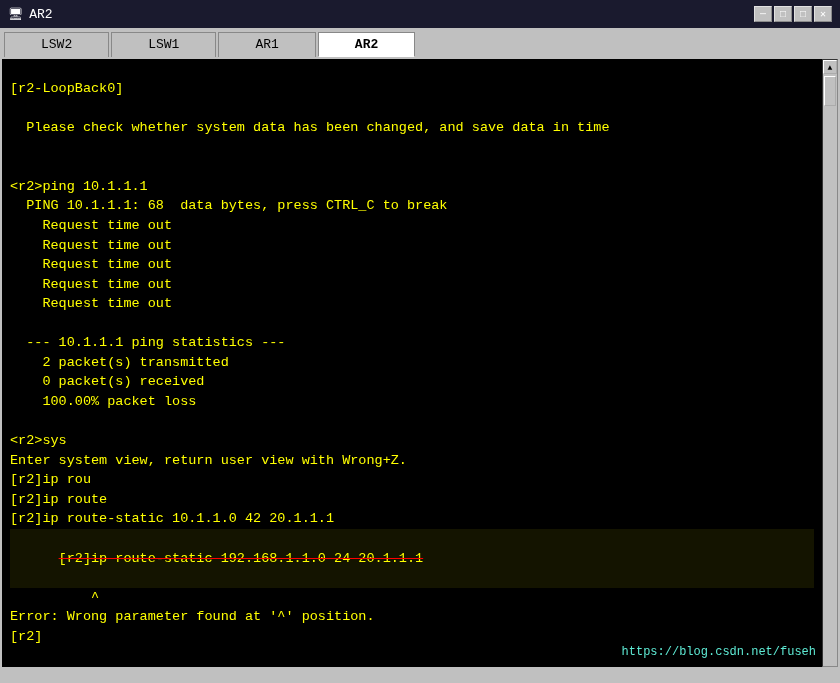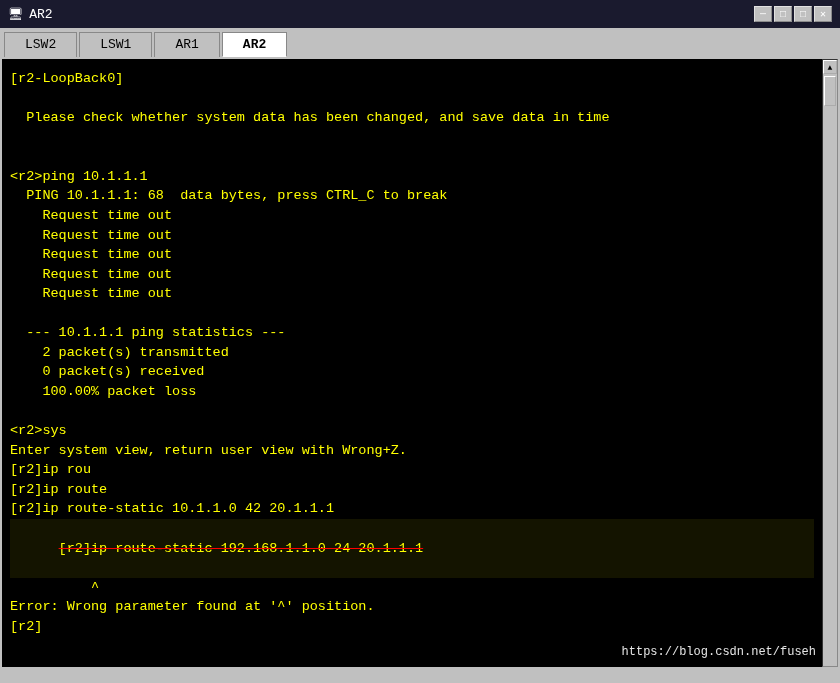--- a/index.html
+++ b/index.html
@@ -25,21 +25,21 @@
       cursor: pointer;
     }
 
     .tab-bar {
       display: flex;
       background: #c0c0c0;
       padding: 4px 4px 0;
       gap: 2px;
     }
     .tab {
-      padding: 4px 20px;
+      padding: 4px 36px;
       background: #c0c0c0;
       border: 1px solid #888;
       border-bottom: none;
       cursor: pointer;
       font-size: 13px;
       font-family: 'Courier New', Courier, monospace;
     }
     .tab.active {
       background: #fff;
       border-bottom: 1px solid #fff;
@@ -49,21 +49,21 @@
     .terminal-wrapper {
       display: flex;
       background: #c0c0c0;
       padding: 2px;
     }
     .terminal {
       background: #000;
       color: #ffff00;
       font-size: 13.5px;
       font-family: 'Courier New', Courier, monospace;
-      padding: 10px 8px;
+      padding: 20px 8px;
       width: 820px;
       height: 608px;
       overflow: hidden;
       position: relative;
       line-height: 1.45;
     }
     .scrollbar {
       width: 16px;
       background: #c0c0c0;
       border: 1px inset #888;
@@ -85,21 +85,21 @@
       border: 1px outset #fff;
       margin-top: 2px;
     }
 
     .line { white-space: pre; }
 
     .watermark {
       position: absolute;
       bottom: 6px;
       right: 6px;
-      color: #e5e5e5;
+      color: #5eead4;
       font-size: 12px;
     }
   </style>
 </head>
 <body>
 
 <div>
   <div class="title-bar">
     <div class="title-bar-left">
       <span style="font-size:12px;">🖥</span>

